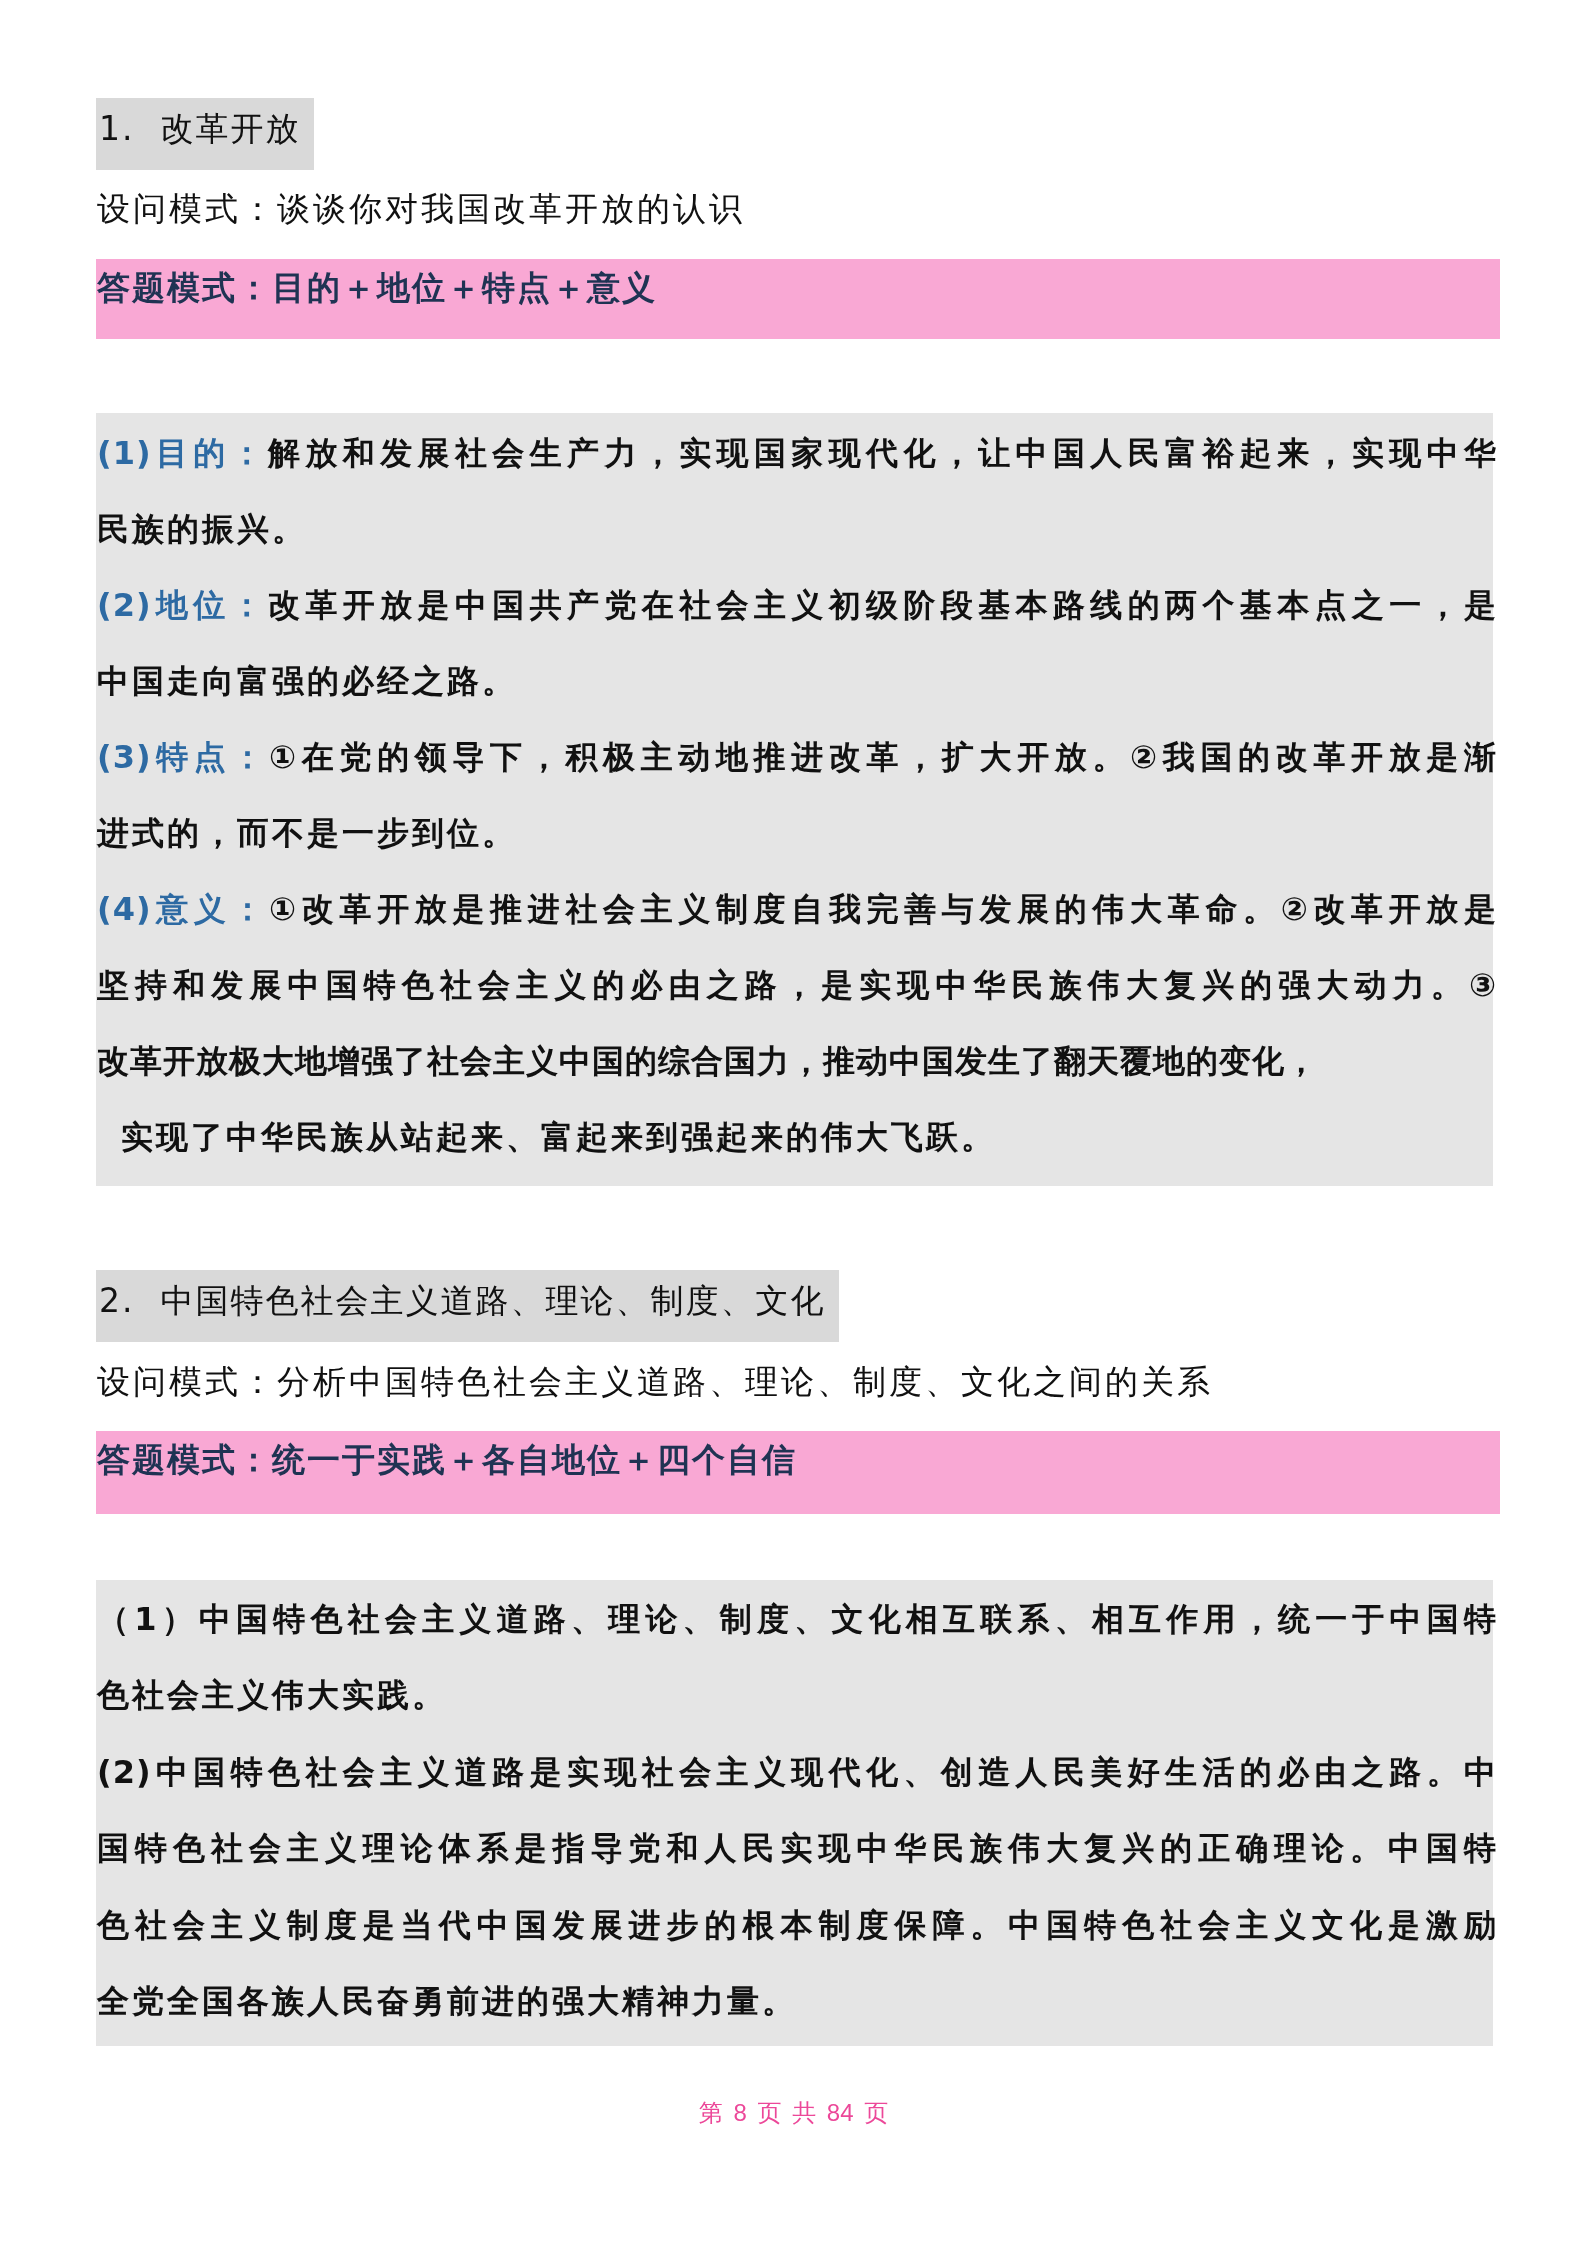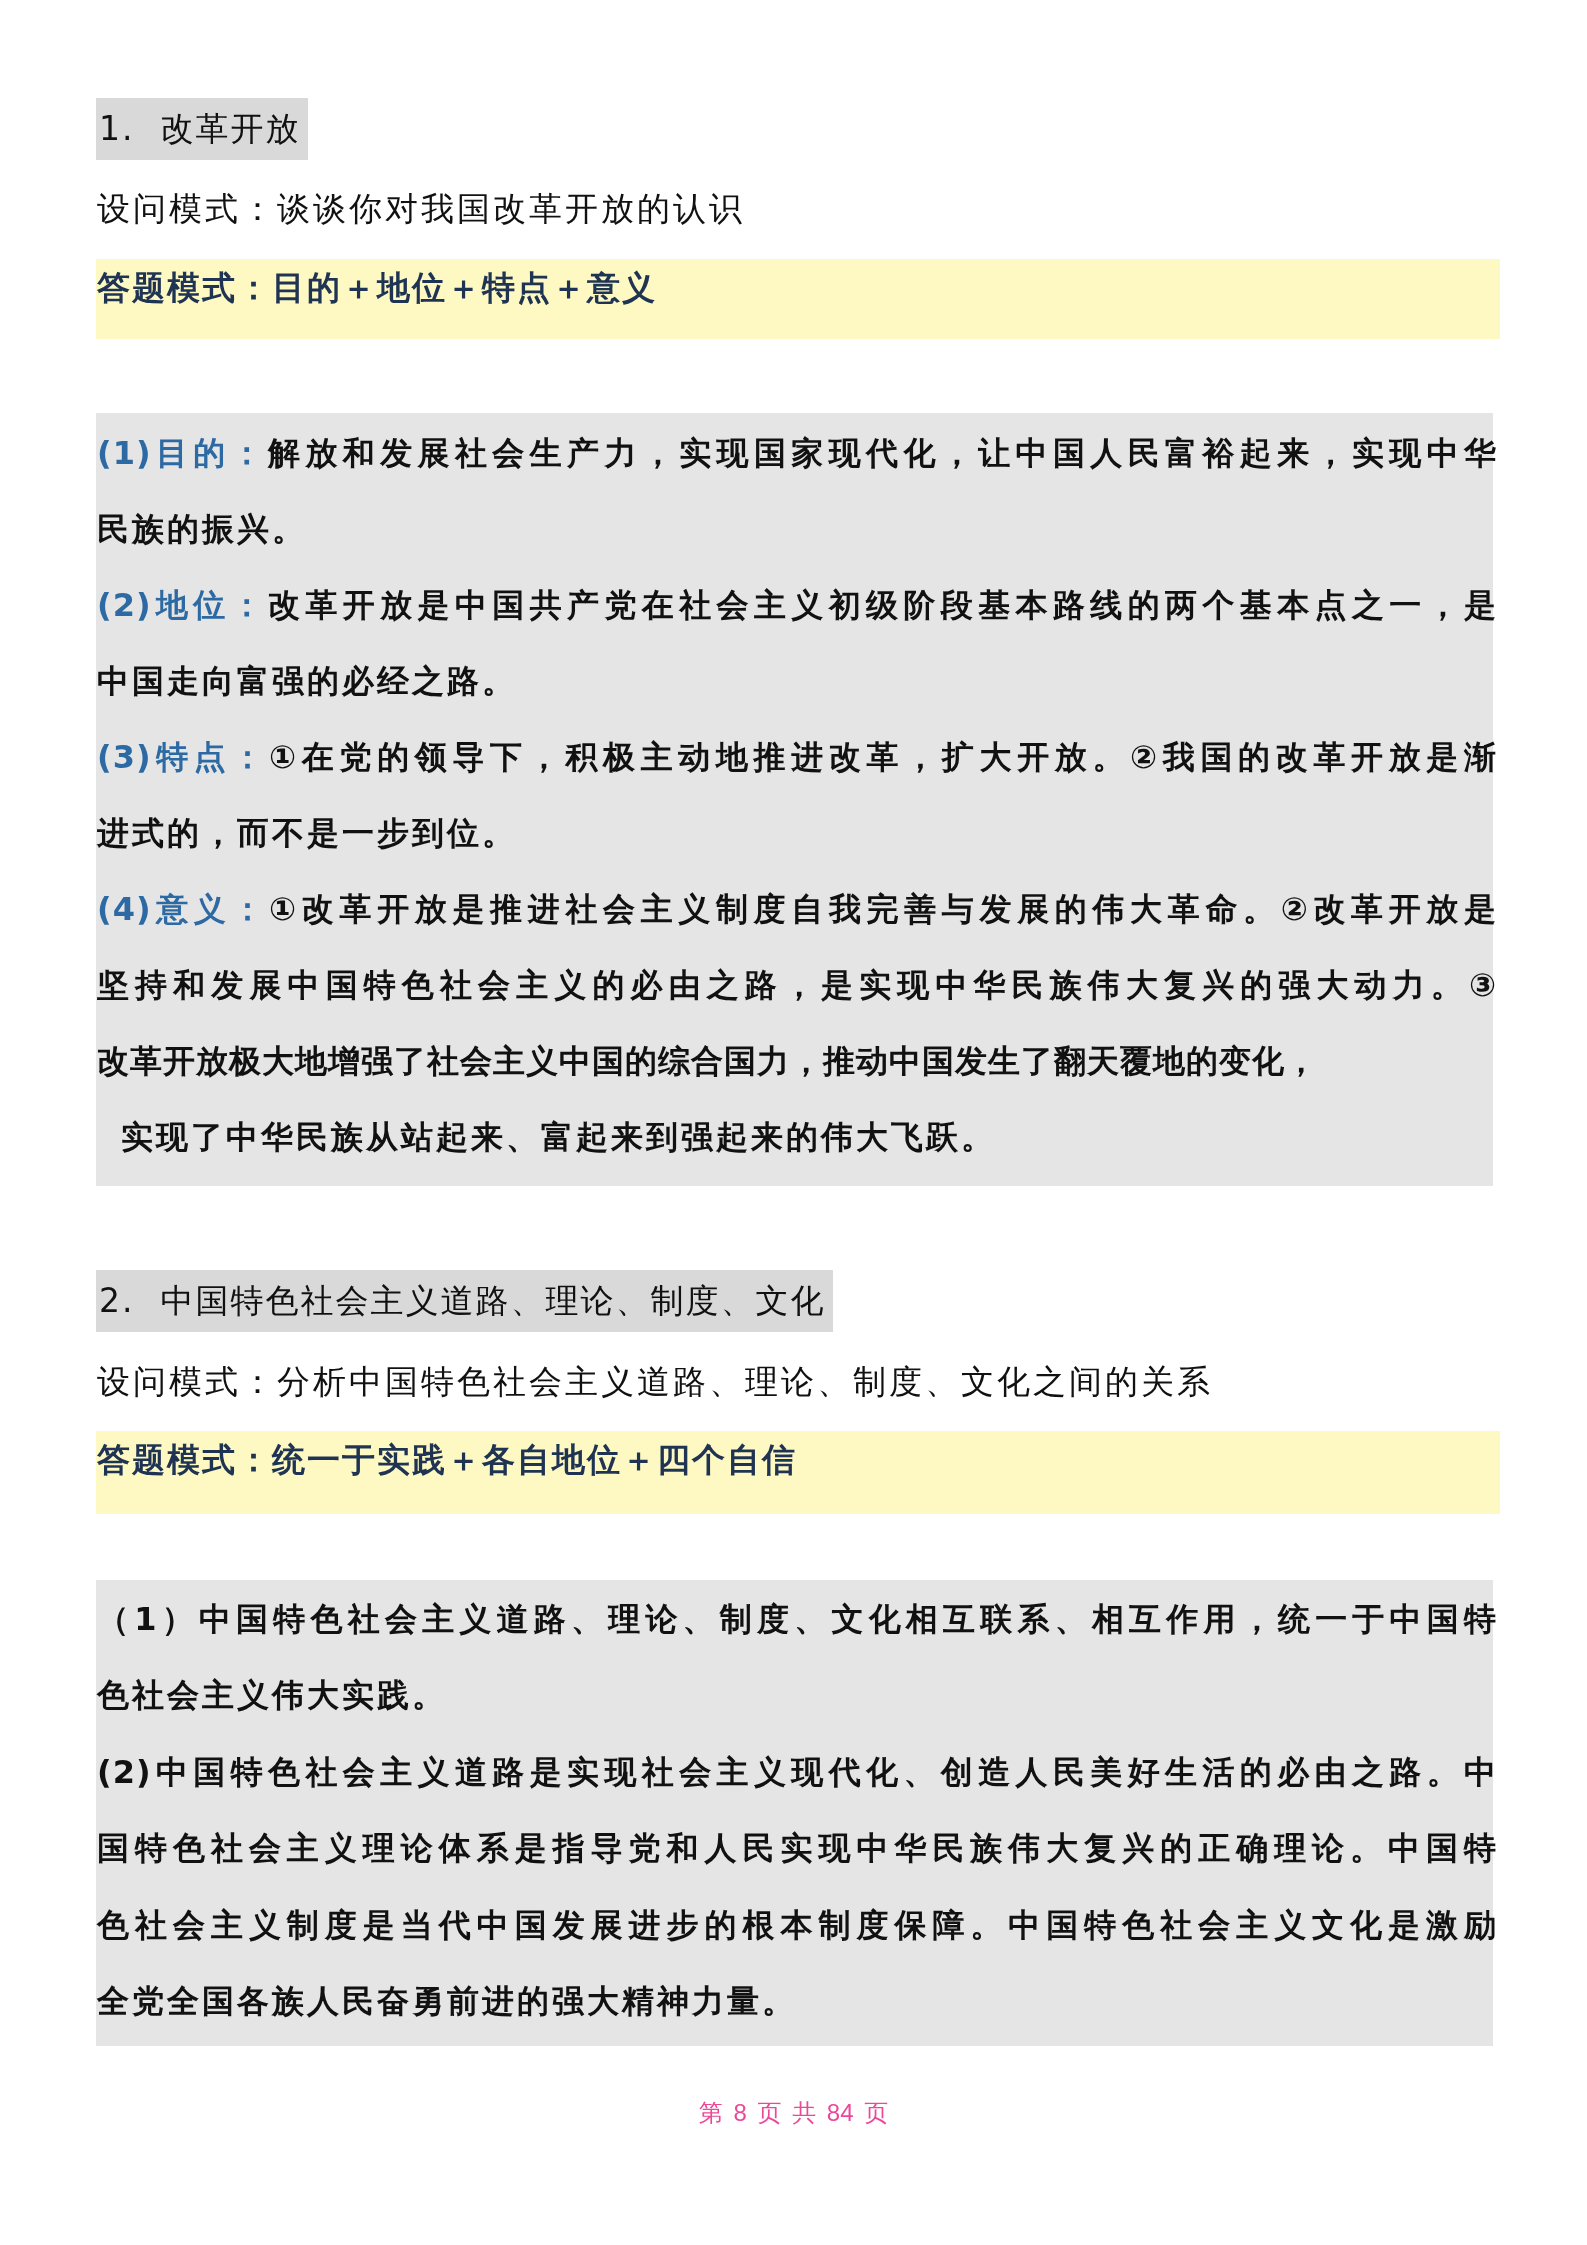--- a/index.html
+++ b/index.html
@@ -1,23 +1,23 @@
 <!DOCTYPE html>
 <html><head>
 <meta charset="utf-8">
 <style>
   html, body { margin:0; padding:0; background:#ffffff; }
   body { width:1587px; height:2245px; position:relative; overflow:hidden;
          font-family:"DejaVu Sans", "Liberation Sans", sans-serif; color:#111; }
   .abs { position:absolute; }
-  .heading { background:#d9d9d9; left:96px; height:62px; line-height:62px;
-             font-size:33px; padding:0 7px 0 3px; color:#111; letter-spacing:2px; white-space:nowrap; }
+  .heading { background:#d9d9d9; left:96px; height:72px; line-height:62px;
+             font-size:33px; padding:0 13px 0 3px; color:#111; letter-spacing:2px; white-space:nowrap; }
   .heading .num { margin-right:26px; }
   .question { left:97px; font-size:33px; letter-spacing:3px; white-space:nowrap; height:50px; line-height:50px; }
-  .answer-band { left:96px; width:1404px; background:#fef9c3; }
+  .answer-band { left:96px; width:1404px; background:#f9a8d4; }
   .answer-text { position:absolute; left:1px; top:4px; font-size:33px; font-weight:bold; color:#1f3353;
                  letter-spacing:2px; white-space:nowrap; line-height:50px; }
   .panel { left:96px; width:1397px; background:#e5e5e5;font-weight:bold; }
   .line { position:absolute; left:1px; width:1400px; height:50px; line-height:50px; font-size:32px;
           text-align:justify; text-align-last:justify; white-space:nowrap; overflow:visible; letter-spacing:1px; }
   .line.last { text-align-last:left; letter-spacing:3px; }
   .label { color:#2d6aa3; }
   .footer { left:0; width:1587px; text-align:center; font-family:Liberation Sans, sans-serif;
             font-size:24px; color:#ec4899; word-spacing:4px; }
 </style>

